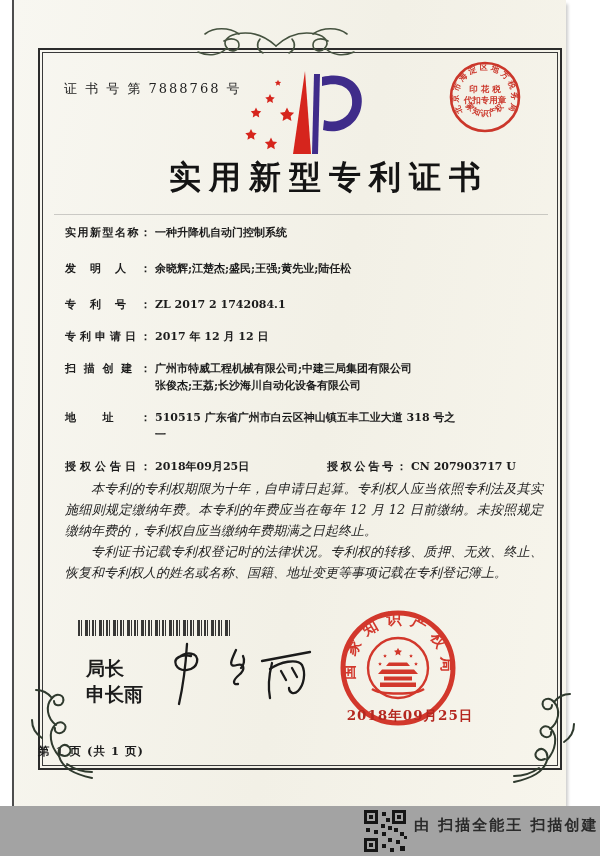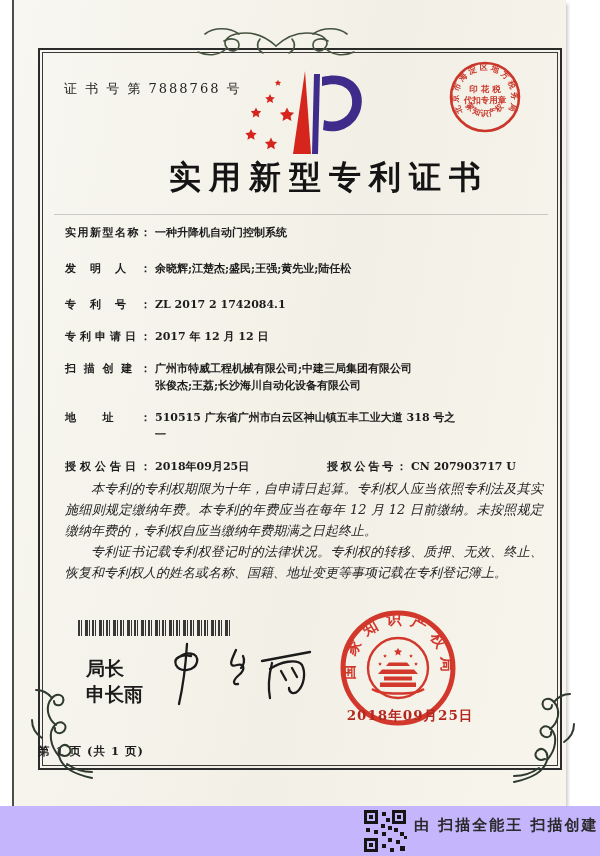--- a/index.html
+++ b/index.html
@@ -60,21 +60,21 @@
   .signature { position:absolute; left:136px; top:634px; }
 
   .seal { position:absolute; left:304px; top:596px; }
 
   .page-no { position:absolute; left:24px; top:744px; width:524px; text-align:left;
              font-size:11.5px; font-weight:600; letter-spacing:1px; }
 
   .flourish-bl { position:absolute; left:8px; top:686px; }
   .flourish-br { position:absolute; left:498px; top:690px; transform:scaleX(-1); }
 
-  .scan-footer { position:absolute; left:0; top:806px; width:600px; height:50px; background:#c4b5fd; }
+  .scan-footer { position:absolute; left:0; top:806px; width:600px; height:50px; background:#a3a3a3; }
   .qr { position:absolute; left:362px; top:2px; }
   .credit { position:absolute; left:414px; top:10px; font-size:15px; font-weight:600;
             letter-spacing:2px; color:#2a2a2a; }
 </style>
 </head>
 <body>
 
 <div class="page">
 
   <div class="frame"></div>

